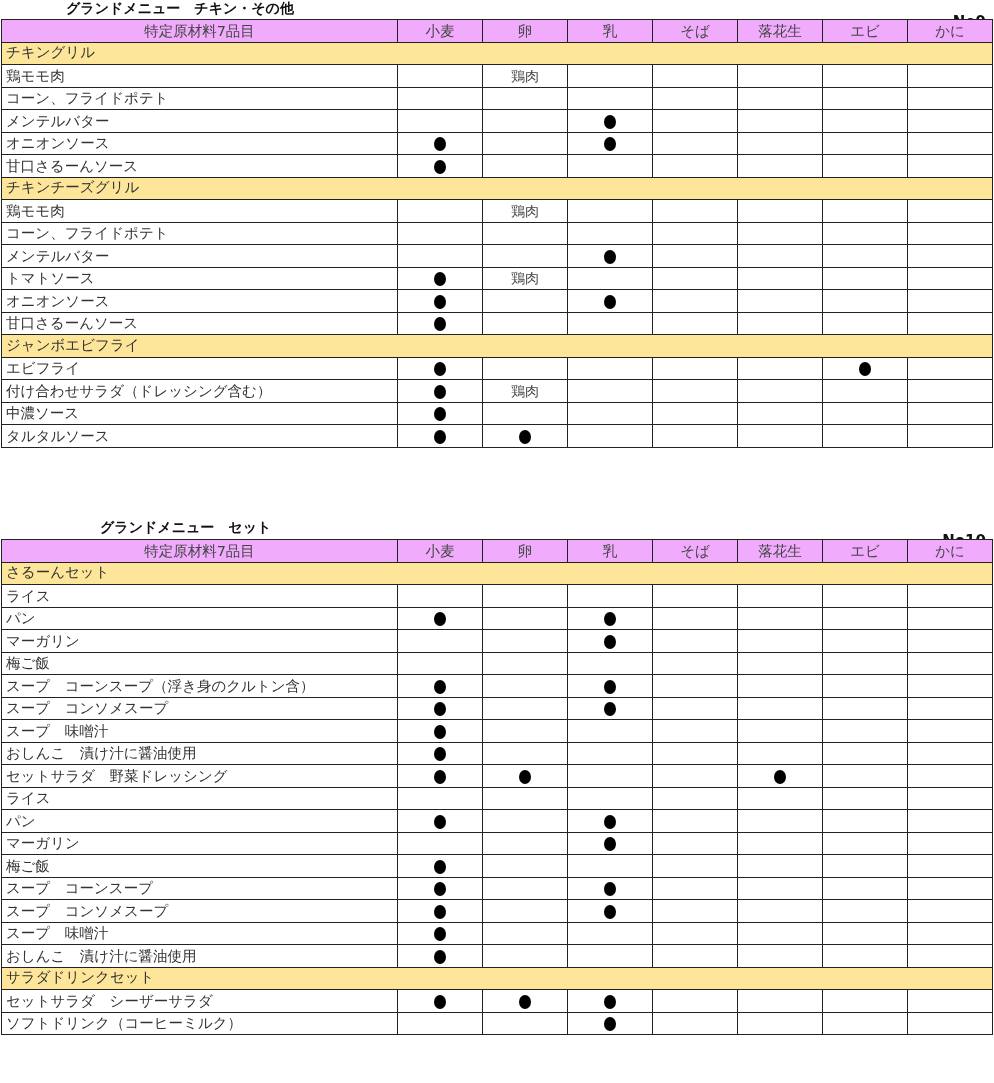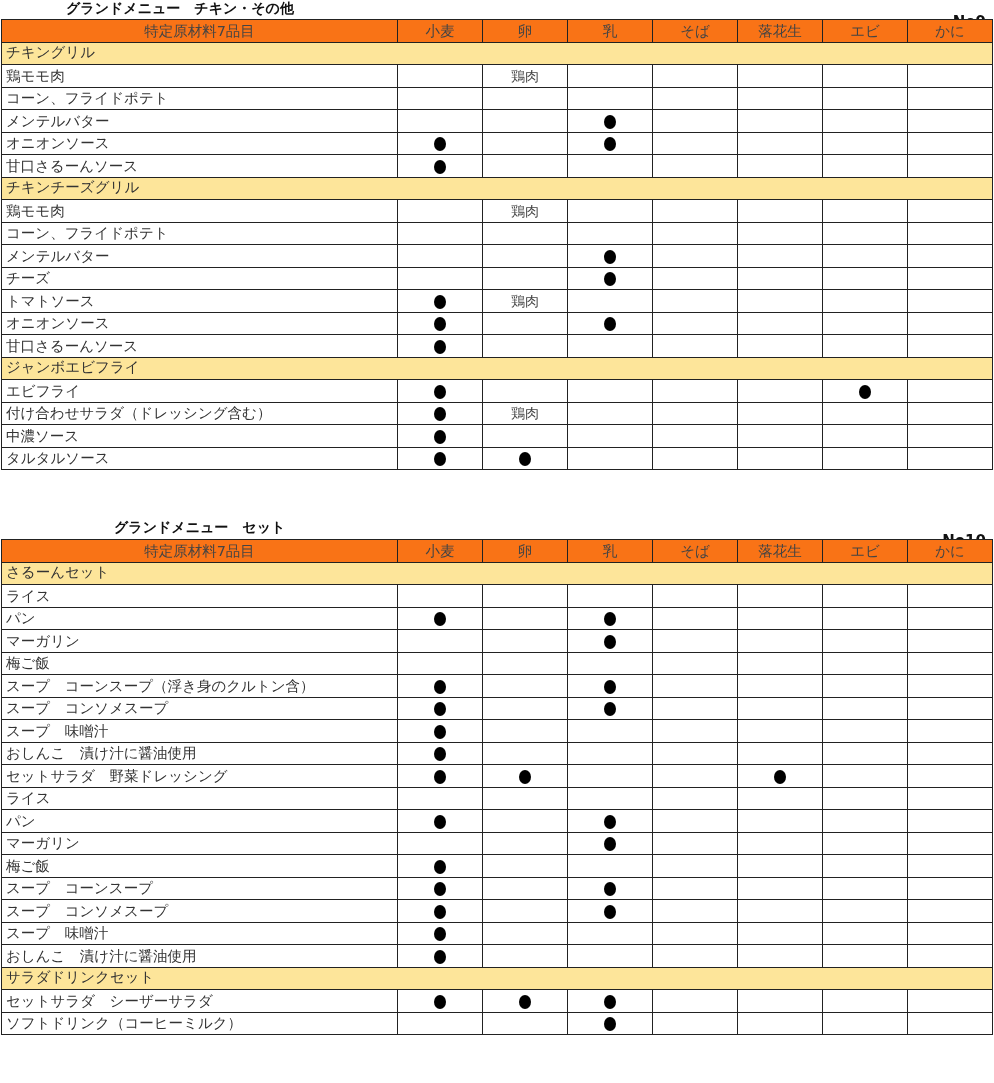--- a/index.html
+++ b/index.html
@@ -3,21 +3,21 @@
 <meta charset="utf-8">
 <style>
   html, body { margin: 0; padding: 0; background: #ffffff; }
   body { width: 994px; height: 1083px; position: relative; overflow: hidden;
          font-family: "DejaVu Sans", "Liberation Sans", sans-serif; color: #222; }
   .title-row { position: absolute; left: 0; width: 994px; height: 24px; }
   .sheet-title { position: absolute; font-weight: bold; font-size: 14px; color: #111; top: 0; }
   .sheet-no { position: absolute; right: 8px; font-weight: bold; font-size: 15px; color: #111; top: 13px; }
   table.allergen { position: absolute; left: 1px; border-collapse: collapse; table-layout: fixed; width: 992px; }
   table.allergen td, table.allergen th { border: 1.5px solid #222; height: 21.5px; padding: 0; font-size: 14.5px; font-weight: normal; line-height: 20px; white-space: nowrap; overflow: hidden; }
-  table.allergen th { background: #f97316; color: #444; text-align: center; }
+  table.allergen th { background: #f0abfc; color: #444; text-align: center; }
   table.allergen td.item { text-align: left; padding-left: 4px; color: #333; }
   table.allergen td.mark { text-align: center; color: #444; font-size: 14px; }
   table.allergen tr.group td { background: #fde59a; text-align: left; padding-left: 4px; color: #333; font-family: Liberation Mono, monospace; }
   .dot { display: inline-block; width: 12px; height: 14px; border-radius: 50%; background: #000; vertical-align: middle; }
   col.c-item { width: 396px; }
   col.c-al { width: 85px; }
 </style>
 </head>
 <body>
 
@@ -129,30 +129,20 @@
         <td class="item">メンテルバター</td>
         <td class="mark"></td>
         <td class="mark"></td>
         <td class="mark"><span class="dot"></span></td>
         <td class="mark"></td>
         <td class="mark"></td>
         <td class="mark"></td>
         <td class="mark"></td>
       </tr>
       <tr>
-        <td class="item">チーズ</td>
-        <td class="mark"></td>
-        <td class="mark"></td>
-        <td class="mark"><span class="dot"></span></td>
-        <td class="mark"></td>
-        <td class="mark"></td>
-        <td class="mark"></td>
-        <td class="mark"></td>
-      </tr>
-      <tr>
         <td class="item">トマトソース</td>
         <td class="mark"><span class="dot"></span></td>
         <td class="mark">鶏肉</td>
         <td class="mark"></td>
         <td class="mark"></td>
         <td class="mark"></td>
         <td class="mark"></td>
         <td class="mark"></td>
       </tr>
       <tr>
@@ -215,21 +205,21 @@
         <td class="mark"></td>
         <td class="mark"></td>
         <td class="mark"></td>
         <td class="mark"></td>
         <td class="mark"></td>
       </tr>
     </tbody>
 </table>
 
 <div class="title-row" style="top:519px;">
-  <span class="sheet-title" style="left:114px;">グランドメニュー　セット</span>
+  <span class="sheet-title" style="left:100px;">グランドメニュー　セット</span>
   <span class="sheet-no">No10</span>
 </div>
 <table class="allergen" id="t1" style="top:539px;">
   <colgroup>
       <col class="c-item">
       <col class="c-al">
       <col class="c-al">
       <col class="c-al">
       <col class="c-al">
       <col class="c-al">

